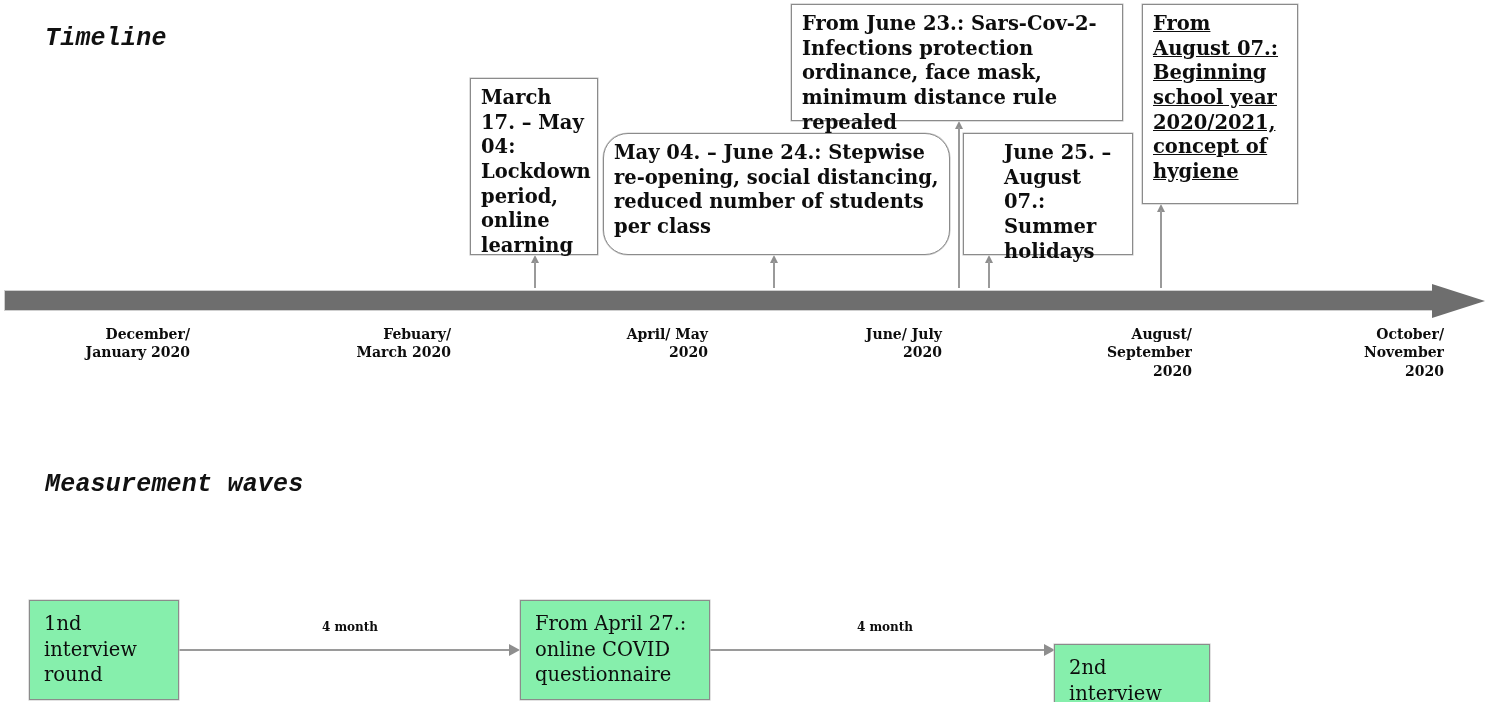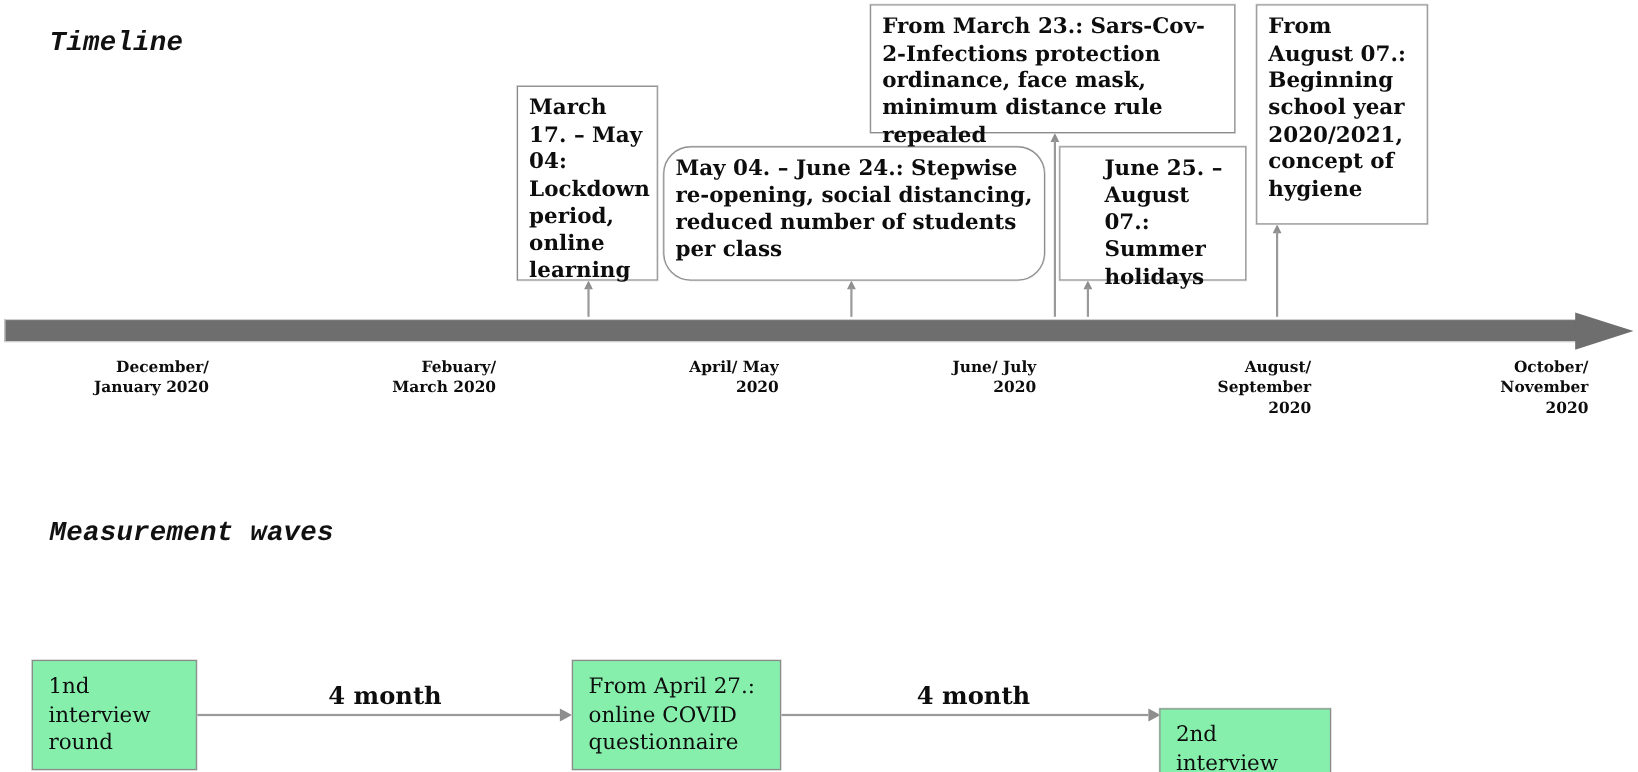--- a/index.html
+++ b/index.html
@@ -93,42 +93,42 @@
   .flow-arrow .line{position:absolute;left:0;top:5px;height:1.5px;background:#9a9a9a;}
   .flow-arrow .head{
     position:absolute;top:0;
     width:0;height:0;
     border-top:6px solid transparent;
     border-bottom:6px solid transparent;
     border-left:11px solid #8e8e8e;
   }
   .flow-label{
     position:absolute;
-    font-weight:700;font-size:22px;color:#0d0d0d;
+    font-weight:700;font-size:12px;color:#0d0d0d;
     white-space:nowrap;text-align:center;
   }
 </style>
 </head>
 <body>
 
 <div class="canvas">
 
   <div class="section-title" id="timeline-title">Timeline</div>
 
   <div class="section-title" id="waves-title">Measurement waves</div>
 
   <div class="event-box" style="left:470px;top:78px;width:128px;height:177px;">March 17. – May 04: Lockdown period, online learning</div>
 
   <div class="event-box" style="left:603px;top:133px;width:347px;height:122px;border-radius:25px;">May 04. – June 24.: Stepwise re-opening, social distancing, reduced number of students per class</div>
 
-  <div class="event-box" style="left:791px;top:4px;width:332px;height:117px;">From March 23.: Sars-Cov-2-Infections protection ordinance, face mask, minimum distance rule repealed</div>
+  <div class="event-box" style="left:791px;top:4px;width:332px;height:117px;">From June 23.: Sars-Cov-2-Infections protection ordinance, face mask, minimum distance rule repealed</div>
 
   <div class="event-box" style="left:963px;top:133px;width:170px;height:122px;padding-left:40px;">June 25. – August 07.: Summer holidays</div>
 
-  <div class="event-box" style="left:1142px;top:4px;width:156px;height:200px;">From August 07.: Beginning school year 2020/2021, concept of hygiene</div>
+  <div class="event-box" style="left:1142px;top:4px;width:156px;height:200px;text-decoration:underline;">From August 07.: Beginning school year 2020/2021, concept of hygiene</div>
 
   <div class="connector" style="left:530px;top:255px;height:33px;">
     <div class="head"></div>
     <div class="stem"></div>
   </div>
 
   <div class="connector" style="left:769px;top:255px;height:33px;">
     <div class="head"></div>
     <div class="stem"></div>
   </div>

